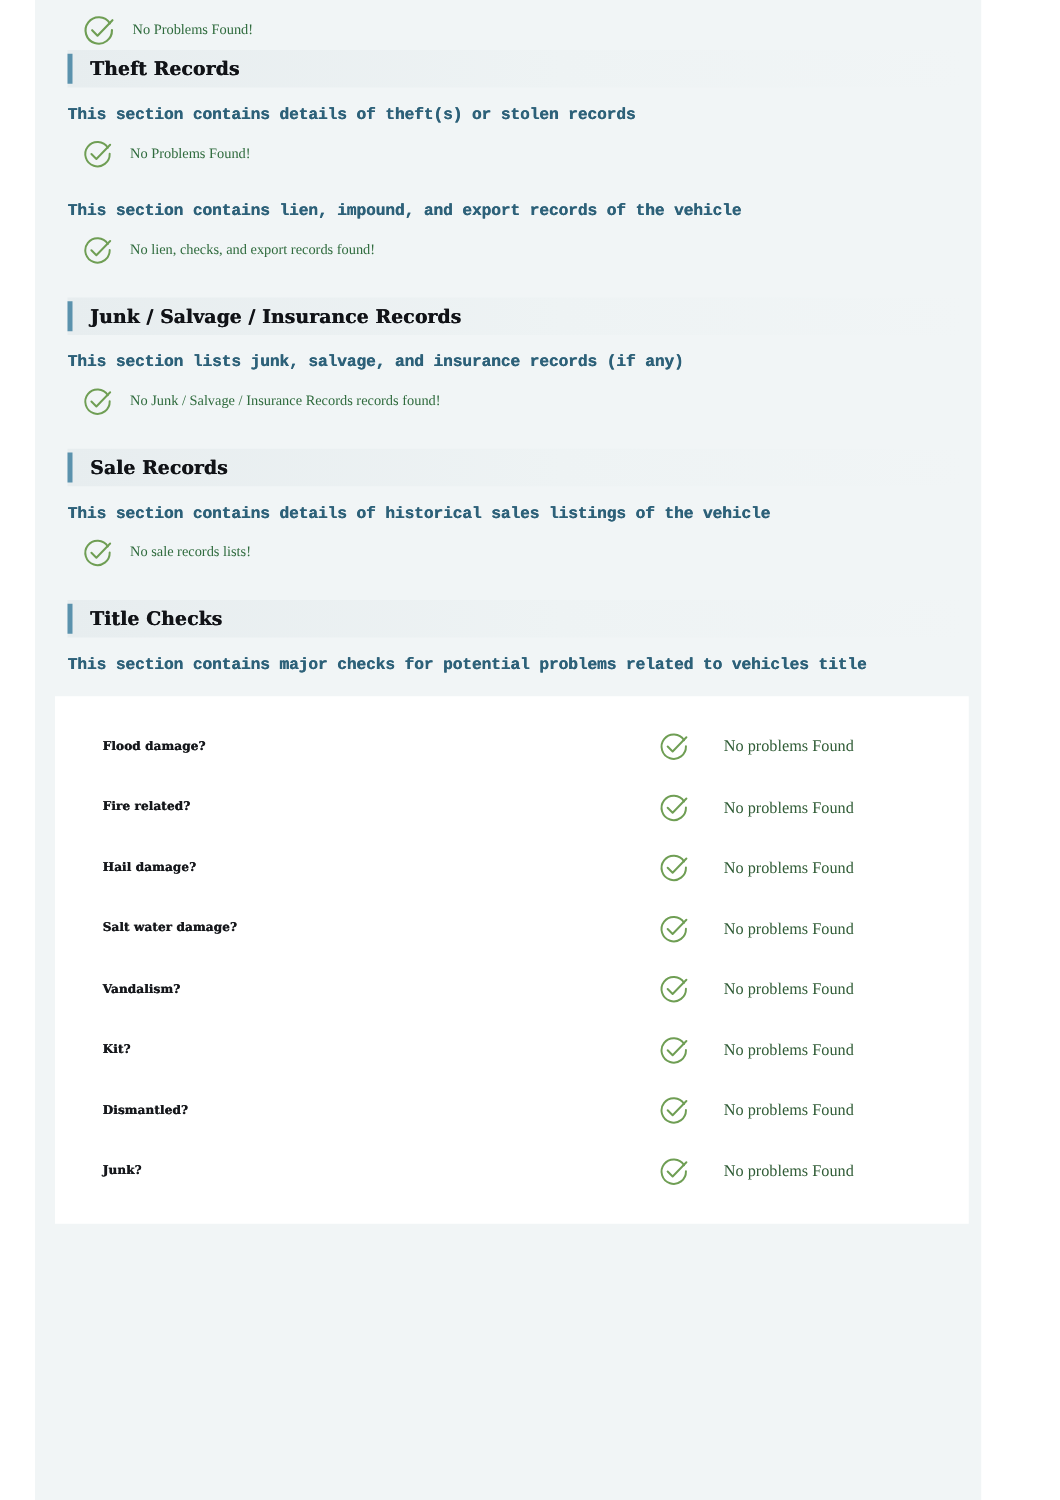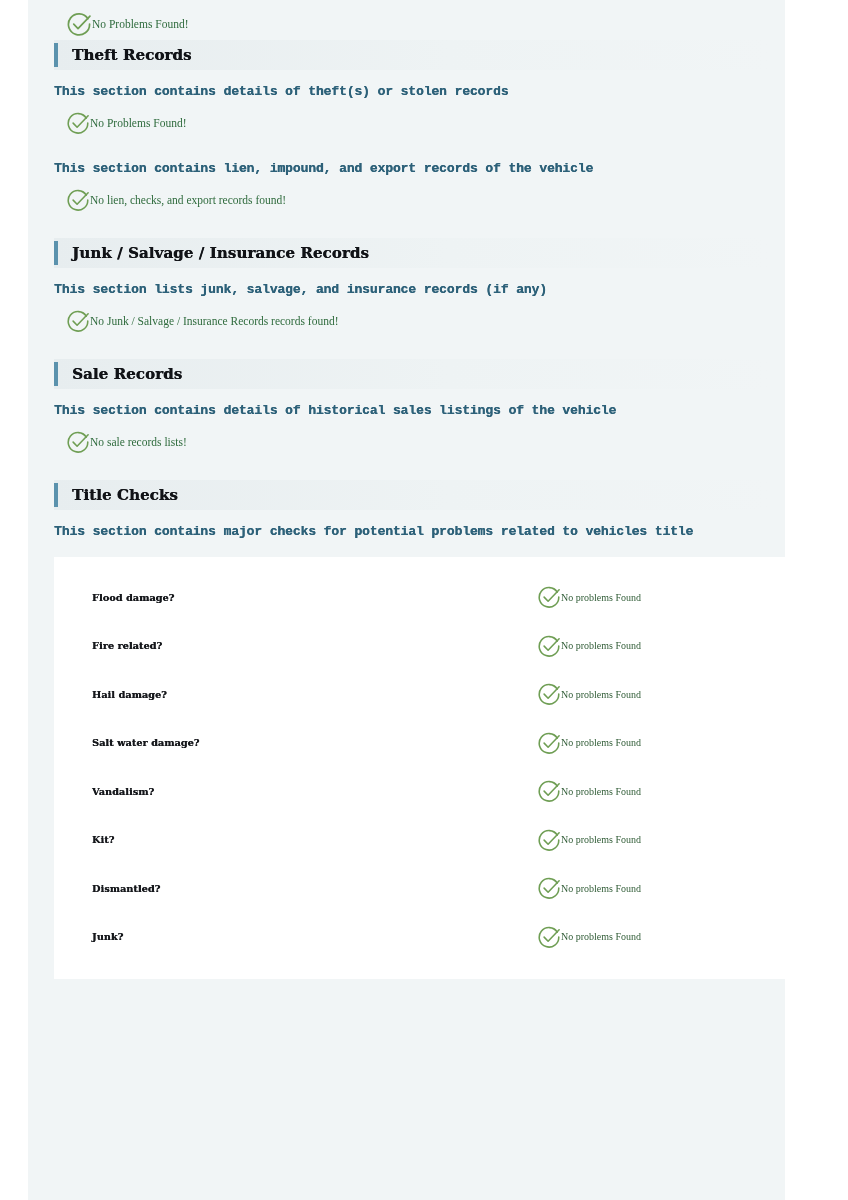--- a/index.html
+++ b/index.html
@@ -88,41 +88,42 @@
     display: flex;
     align-items: center;
     margin-top: 12px;
     padding-left: 12px;
   }
 
   .status-text {
     font-family: "Liberation Serif", "DejaVu Serif", serif;
     font-size: 11.5px;
     color: #2f6b3d;
+    margin-left: 14px;
     white-space: nowrap;
   }
 
   
   .check-ico {
     flex: 0 0 auto;
     width: 26px;
     height: 26px;
     display: block;
   }
   .check-ico.sm { width: 24px; height: 24px; }
 
   
   .checks-card {
     margin-top: 18px;
     background: #ffffff;
     width: 731px;
     margin-left: -26px;
     padding: 16px 0 18px 0;
     position: relative;
-    left: 26px;
+    left: 16px;
   }
   .check-row {
     display: flex;
     align-items: center;
     height: 48.5px;
     padding: 0 0 0 38px;
   }
   .check-label {
     font-family: "DejaVu Serif", "Liberation Serif", serif;
     font-weight: 700;
@@ -131,23 +132,23 @@
     width: 445px;
     flex: 0 0 445px;
     letter-spacing: 0.1px;
     text-shadow: 0.35px 0 0 #16181c;
   }
   .check-result {
     display: flex;
     align-items: center;
   }
   .check-result .status-text {
-    font-size: 10px;
+    font-size: 13px;
     color: #305c36;
-    margin-left: 0;
+    margin-left: 28px;
   }
 </style>
 </head>
 <body>
 
 <div class="page">
   <div class="report-body">
     <div class="inner">
 
       <div class="lead-status">

